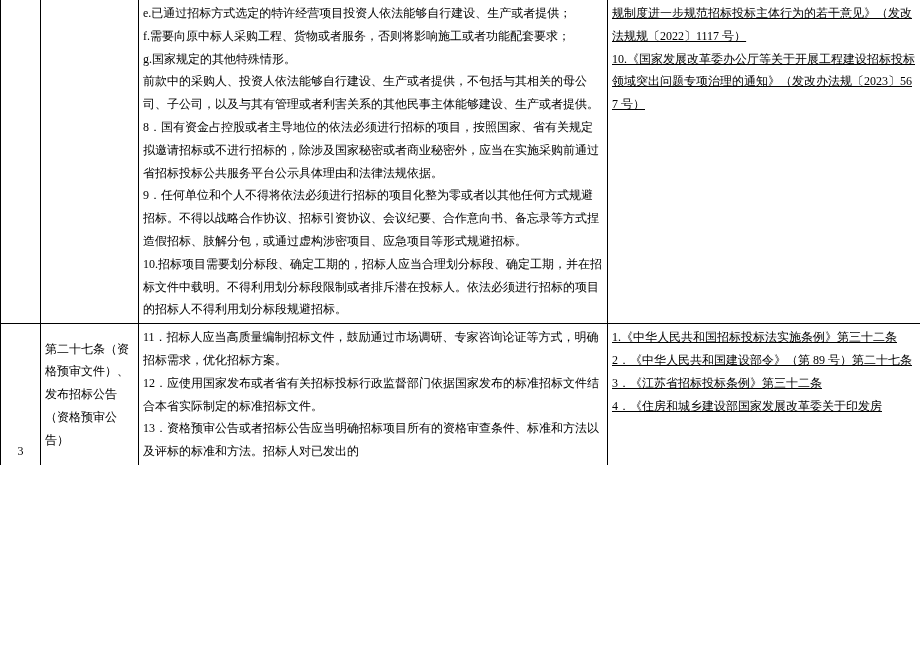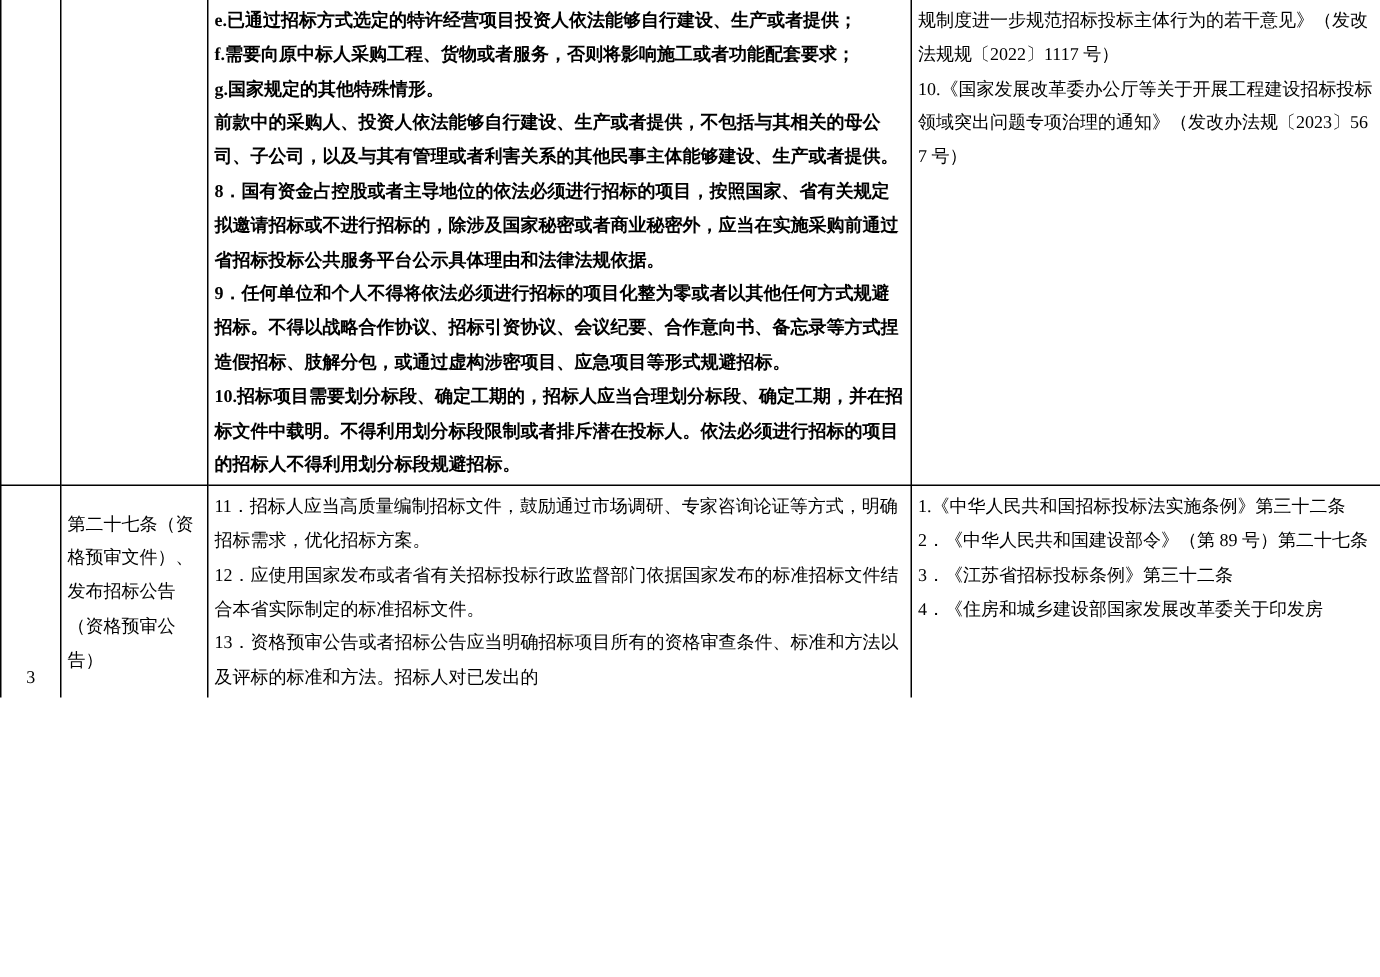--- a/index.html
+++ b/index.html
@@ -24,35 +24,35 @@
       border: 1px solid #000;
       vertical-align: top;
       padding: 2px 4px;
       line-height: 1.9;
       word-wrap: break-word;
       word-break: break-all;
     }
     .col-num { width: 40px; text-align: center; vertical-align: bottom; }
     .col-title { width: 98px; }
     .col-content { width: 469px; }
-    .col-ref { width: 313px; }
+    .col-ref { width: 313px; text-decoration: underline; }
     .no-top { border-top: none; }
     .no-bottom { border-bottom: none; }
     .c-title { vertical-align: middle; text-align: left; }
   </style>
 </head>
 <body>
 
 <div class="page">
   <table>
     <tbody>
         <tr>
       <td class="col-num no-top"></td>
       <td class="col-title no-top c-title"></td>
-      <td class="col-content no-top" style="white-space: pre-wrap; font-weight: bold;">e.已通过招标方式选定的特许经营项目投资人依法能够自行建设、生产或者提供；
+      <td class="col-content no-top" style="white-space: pre-wrap;">e.已通过招标方式选定的特许经营项目投资人依法能够自行建设、生产或者提供；
 f.需要向原中标人采购工程、货物或者服务，否则将影响施工或者功能配套要求；
 g.国家规定的其他特殊情形。
 前款中的采购人、投资人依法能够自行建设、生产或者提供，不包括与其相关的母公司、子公司，以及与其有管理或者利害关系的其他民事主体能够建设、生产或者提供。
 8．国有资金占控股或者主导地位的依法必须进行招标的项目，按照国家、省有关规定拟邀请招标或不进行招标的，除涉及国家秘密或者商业秘密外，应当在实施采购前通过省招标投标公共服务平台公示具体理由和法律法规依据。
 9．任何单位和个人不得将依法必须进行招标的项目化整为零或者以其他任何方式规避招标。不得以战略合作协议、招标引资协议、会议纪要、合作意向书、备忘录等方式捏造假招标、肢解分包，或通过虚构涉密项目、应急项目等形式规避招标。
 10.招标项目需要划分标段、确定工期的，招标人应当合理划分标段、确定工期，并在招标文件中载明。不得利用划分标段限制或者排斥潜在投标人。依法必须进行招标的项目的招标人不得利用划分标段规避招标。</td>
       <td class="col-ref no-top" style="white-space: pre-wrap;">规制度进一步规范招标投标主体行为的若干意见》（发改法规规〔2022〕1117 号）
 10.《国家发展改革委办公厅等关于开展工程建设招标投标领域突出问题专项治理的通知》（发改办法规〔2023〕567 号）</td>
     </tr>
     <tr>

